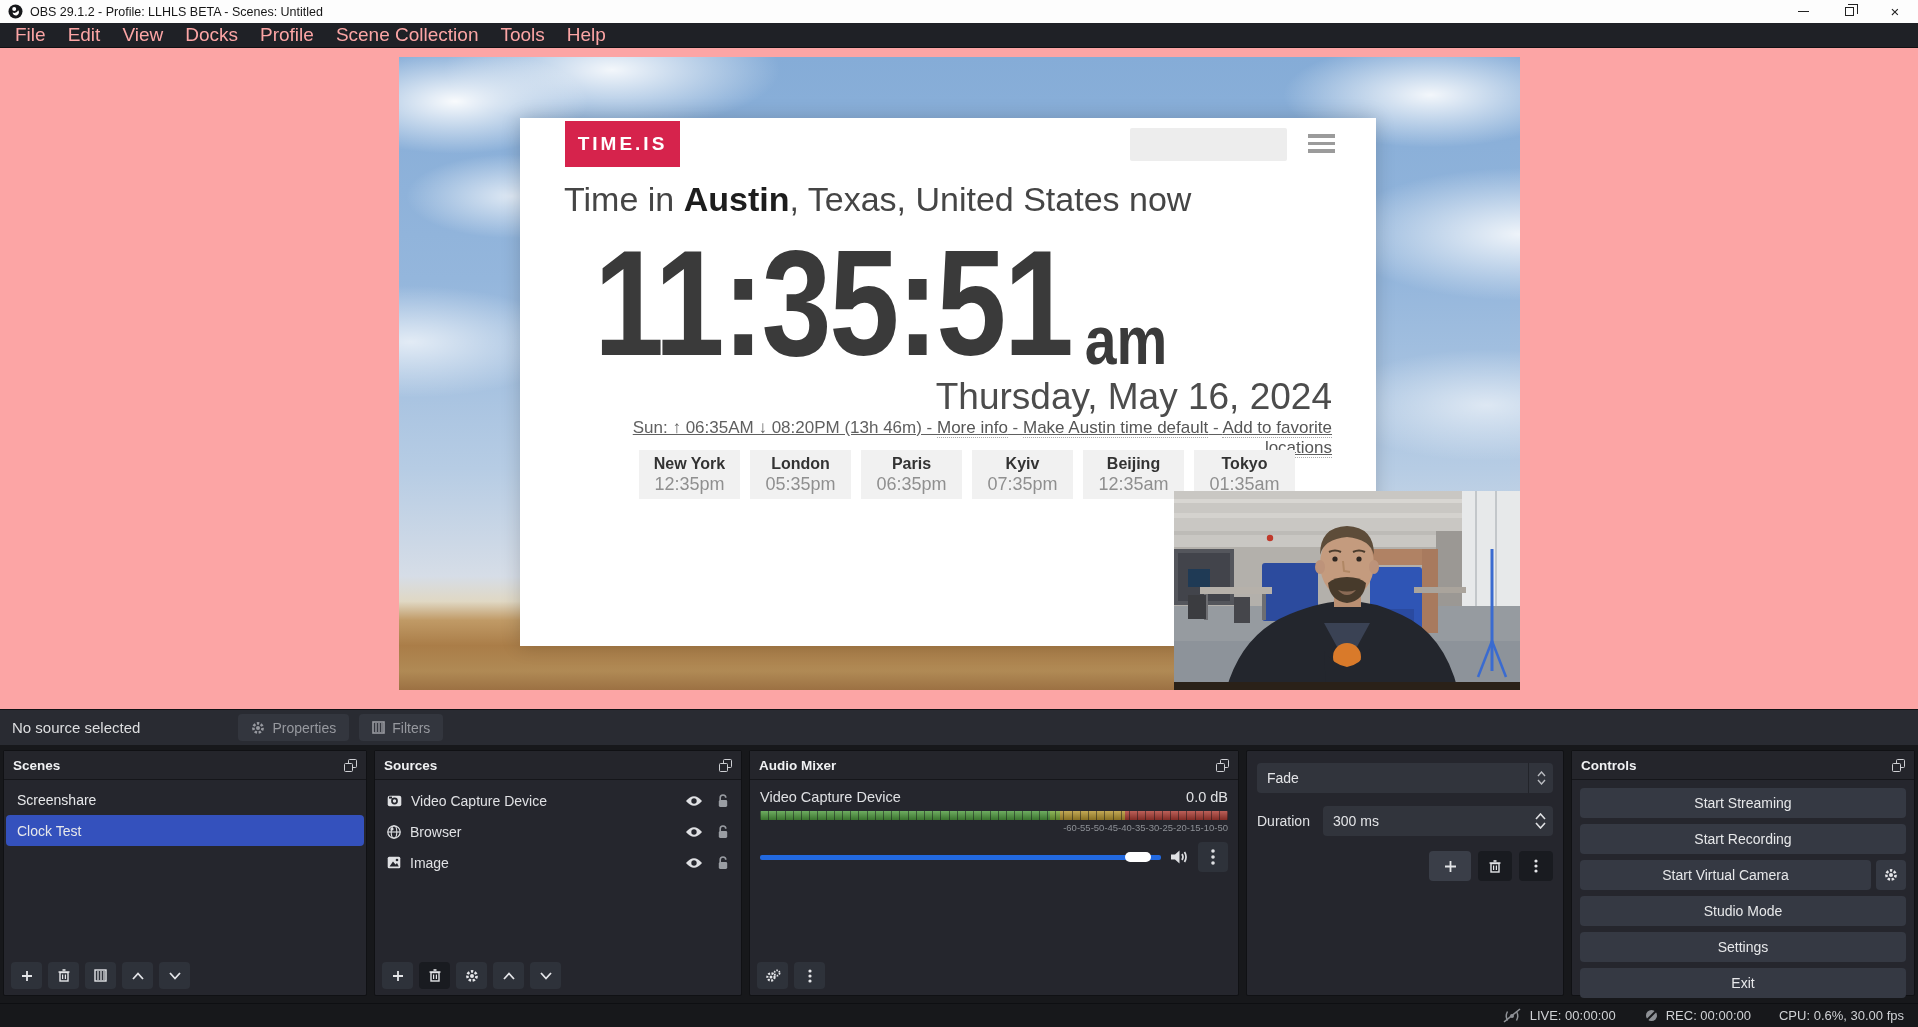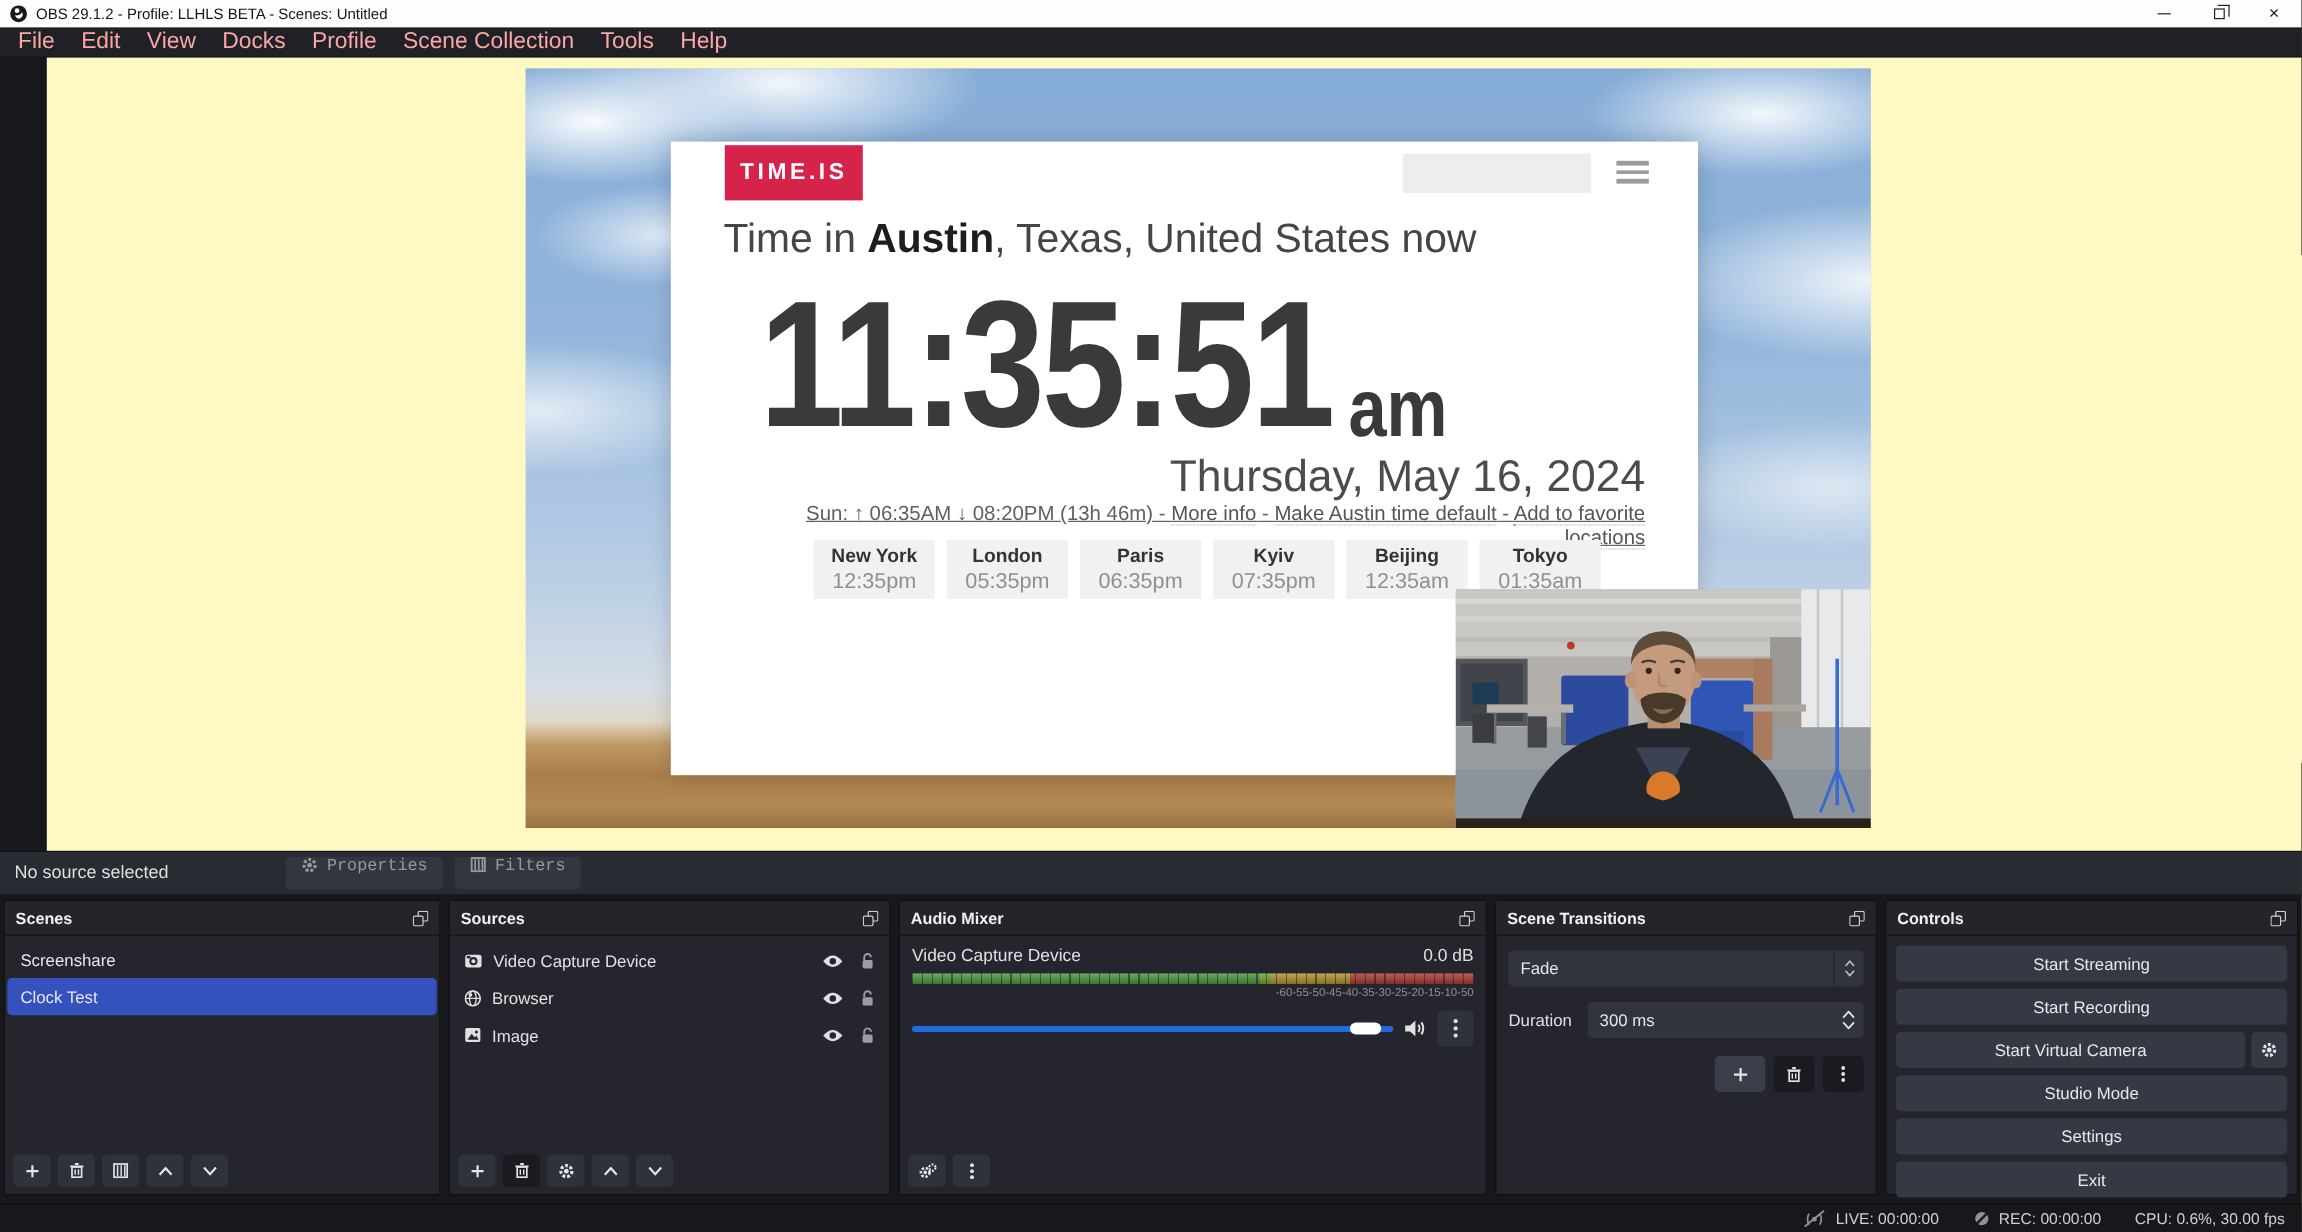--- a/index.html
+++ b/index.html
@@ -18,21 +18,21 @@
   .restore-glyph { width:9px; height:9px; border:1px solid #222; position:relative; background:#fdfdfd; }
   .restore-glyph:before { content:""; position:absolute; left:2px; top:-4px; width:9px; height:9px;
             border:1px solid #222; border-left:none; border-bottom:none; }
 
   
   .menubar { height:25px; background:#1f2126; border-bottom:1px solid #101114;
              display:flex; align-items:center; padding:0 4px; flex:none; }
   .menu-item { color:#fca5a5; font-size:19px; padding:3px 11px; }
 
   
-  .preview { flex:1; position:relative; background:#fef9c3;margin-left:39px; }
+  .preview { flex:1; position:relative; background:#fca5a5; }
   .canvas { position:absolute; left:399px; top:9px; width:1121px; height:633px;
     background:
       radial-gradient(190px 75px at 5% 7%,  rgba(255,255,255,.95), rgba(255,255,255,0) 70%),
       radial-gradient(240px 85px at 19% 2%, rgba(255,255,255,.9),  rgba(255,255,255,0) 70%),
       radial-gradient(150px 60px at 10% 22%,rgba(255,255,255,.7),  rgba(255,255,255,0) 70%),
       radial-gradient(210px 75px at 92% 6%, rgba(255,255,255,.9),  rgba(255,255,255,0) 70%),
       radial-gradient(260px 95px at 100% 28%,rgba(255,255,255,.85),rgba(255,255,255,0) 70%),
       radial-gradient(220px 80px at 97% 55%,rgba(255,255,255,.6),  rgba(255,255,255,0) 70%),
       radial-gradient(230px 80px at 1% 45%, rgba(255,255,255,.7),  rgba(255,255,255,0) 70%),
       linear-gradient(180deg,#85acd7 0%, #94b6dc 35%, #b6cce4 65%, #d6dde7 82%,
@@ -64,22 +64,22 @@
   .ti-city { width:101px; height:49px; background:#f1f1f1; text-align:center; }
   .ti-city .cname { font-size:16px; font-weight:bold; color:#333; margin-top:5px; }
   .ti-city .ctime { font-size:18px; color:#8f8f8f; margin-top:1px; }
 
   .webcam { position:absolute; right:0; bottom:0; width:346px; height:199px; }
 
   
   .srcbar { height:36px; background:#292b32; border-top:1px solid #101114;
             display:flex; align-items:center; padding:0 12px; gap:10px; flex:none; }
   .srcbar .status { font-size:15px; color:#dedfe1; }
-  .sbtn { height:27px; background:#33363e; border-radius:4px; display:flex; 
-          gap:7px; padding:0 13px; color:#97999f; font-size:14px;font-family:Liberation Mono, monospace; }
+  .sbtn { height:27px; background:#33363e; border-radius:4px; display:flex; align-items:center;
+          gap:7px; padding:0 13px; color:#97999f; font-size:14px; }
   .sbtn:first-of-type { margin-left:88px; }
 
   
   .docks { height:258px; display:flex; gap:7px; padding:5px 3px 7px; flex:none; }
   .dock { background:#25262d; border:1px solid #101114; border-radius:2px;
           display:flex; flex-direction:column; position:relative; }
   .dock-header { height:29px; flex:none; display:flex; align-items:center; justify-content:space-between;
                  padding:0 9px; border-bottom:1px solid #15161a; background:#24252b; }
   .dock-title { font-size:13.5px; font-weight:bold; color:#f0f1f3; }
   .d-scenes { width:364px; } .d-sources { width:368px; } .d-audio { width:490px; }
@@ -520,27 +520,20 @@
           <svg width="4" height="14" viewBox="0 0 4 14">
             <circle cx="2" cy="2" r="1.6" fill="#e4e5e8"></circle>
               <circle cx="2" cy="7" r="1.6" fill="#e4e5e8"></circle>
               <circle cx="2" cy="12" r="1.6" fill="#e4e5e8"></circle>
           </svg>
         </div>
       </div>
     </div>
 
     <div class="dock d-trans">
-      <div class="dock-header">
-        <span class="dock-title">Scene Transitions</span>
-        <svg width="13" height="13" viewBox="0 0 13 13">
-          <rect x="4.5" y="0.5" width="8" height="8" rx="1" fill="none" stroke="#cfd0d4"></rect>
-          <rect x="0.5" y="4.5" width="8" height="8" rx="1" fill="#24252b" stroke="#cfd0d4"></rect>
-        </svg>
-      </div>
       <div class="trans-body">
         <div class="t-select">
           <span class="val">Fade</span>
           <span class="t-chev">
             <svg width="9" height="6" viewBox="0 0 9 6">
                 <polyline points="1,5 4.5,1 8,5" fill="none" stroke="#b9bbc0" stroke-width="1.4"></polyline>
               </svg>
             <svg width="9" height="6" viewBox="0 0 9 6">
                 <polyline points="1,1 4.5,5 8,1" fill="none" stroke="#b9bbc0" stroke-width="1.4"></polyline>
               </svg>

